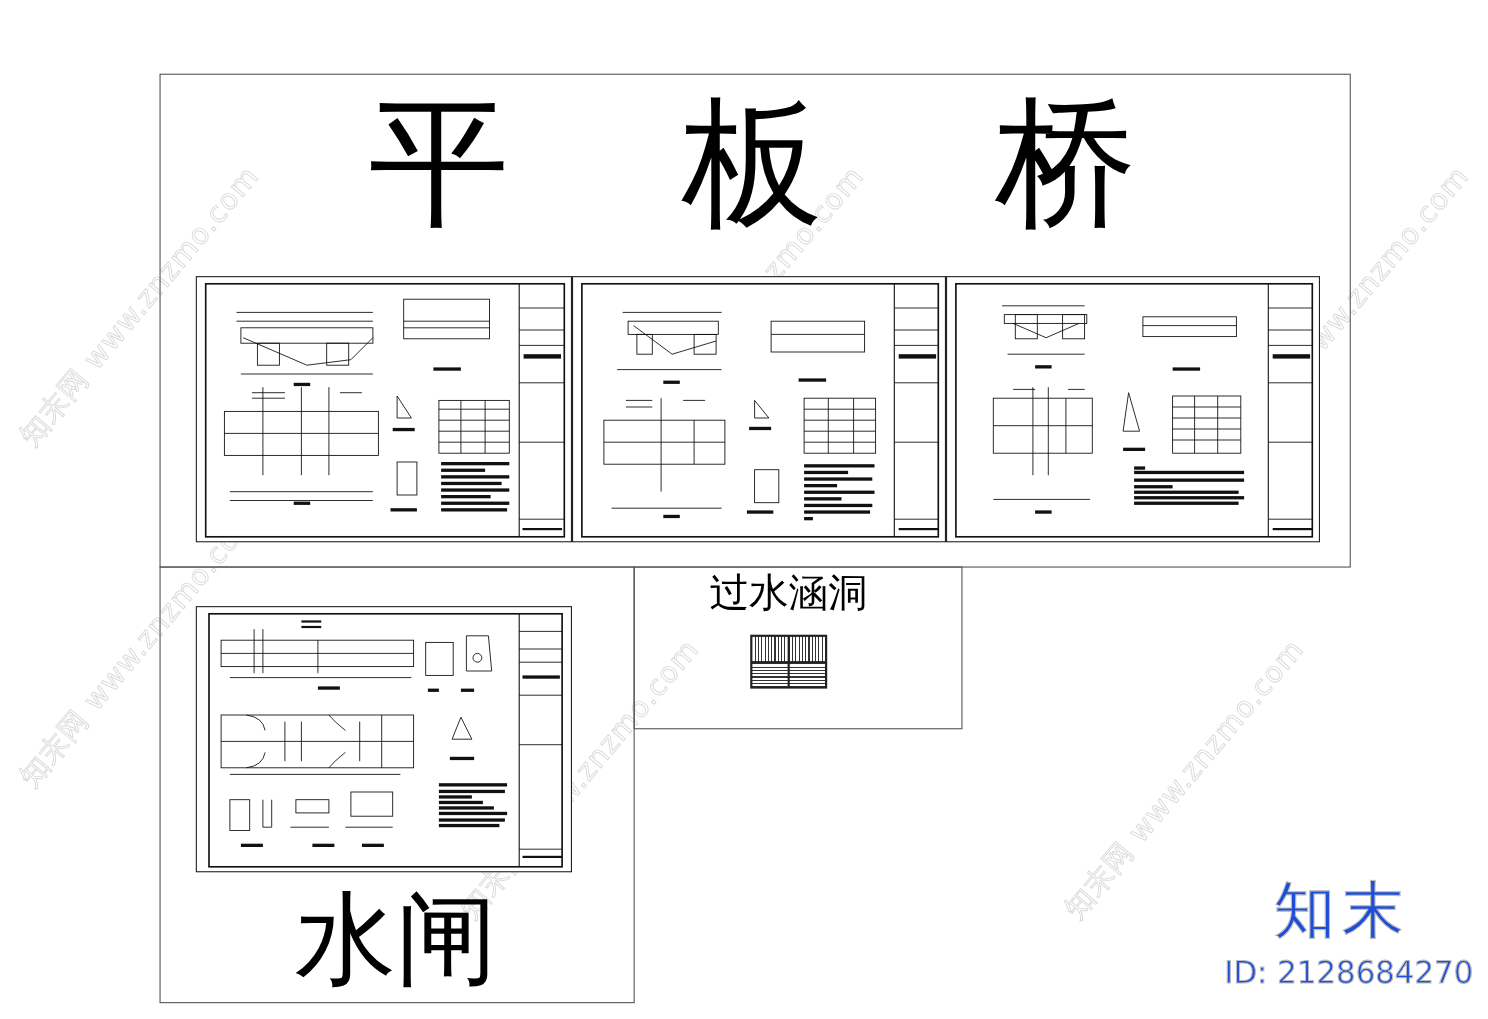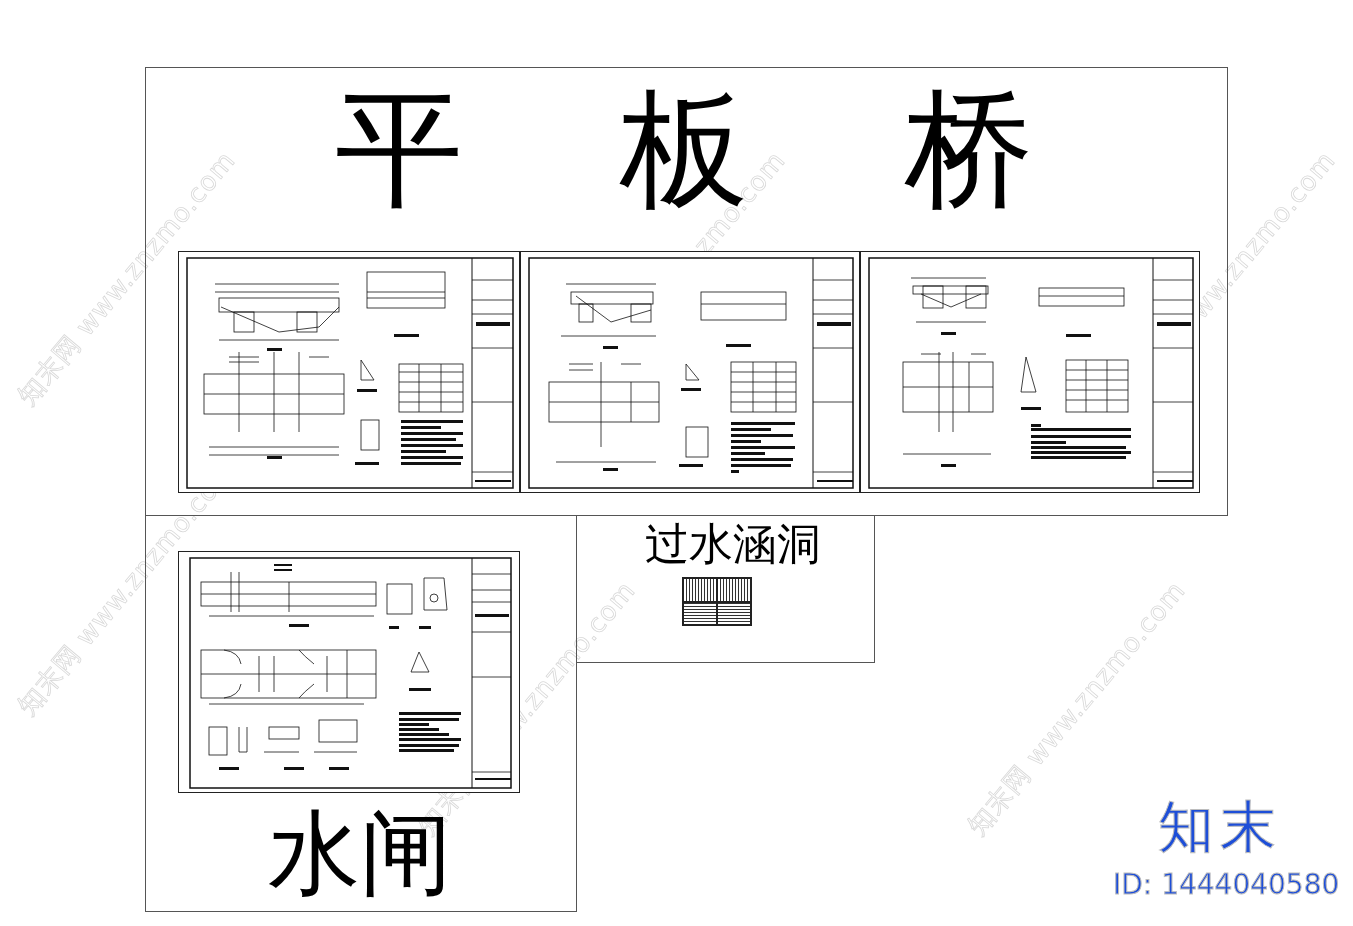--- a/index.html
+++ b/index.html
@@ -258,22 +258,22 @@
         <rect x="105" y="215" width="20" height="3"></rect>
         <rect x="150" y="215" width="20" height="3"></rect>
       <rect x="296" y="62" width="34" height="3"></rect>
         <rect x="296" y="226" width="36" height="2"></rect>
     </g>
   </svg>
 </div>
 <div class="big-title" style="left:268px;top:808px;font-size:92px;">水闸</div>
 
 <div class="frame" style="left:576px;top:515px;width:299px;height:148px;"></div>
-<div class="big-title" style="left:645px;top:522px;font-size:44px;">过水涵洞</div>
+<div class="big-title" style="left:645px;top:522px;font-size:36px;">过水涵洞</div>
 <div style="position:absolute;left:682px;top:577px;width:70px;height:49px;background:#222;display:grid;grid-template-columns:1fr 1fr;grid-template-rows:1fr 1fr;gap:2px;padding:2px;box-sizing:border-box;">
   <div style="background:repeating-linear-gradient(90deg,#fff 0 2px,#333 2px 3px);"></div>
   <div style="background:repeating-linear-gradient(90deg,#fff 0 2px,#333 2px 3px);"></div>
   <div style="background:repeating-linear-gradient(0deg,#fff 0 2px,#333 2px 3px);"></div>
   <div style="background:repeating-linear-gradient(0deg,#fff 0 2px,#333 2px 3px);"></div>
 </div>
 
 <div class="brand" style="left:1158px;top:790px;font-size:56px;letter-spacing:6px;">知末</div>
-<div class="brand" style="left:1113px;top:868px;font-size:28px;">ID: 1444040580</div>
+<div class="brand" style="left:1113px;top:868px;font-size:28px;">ID: 2128684270</div>
 
 </body></html>

